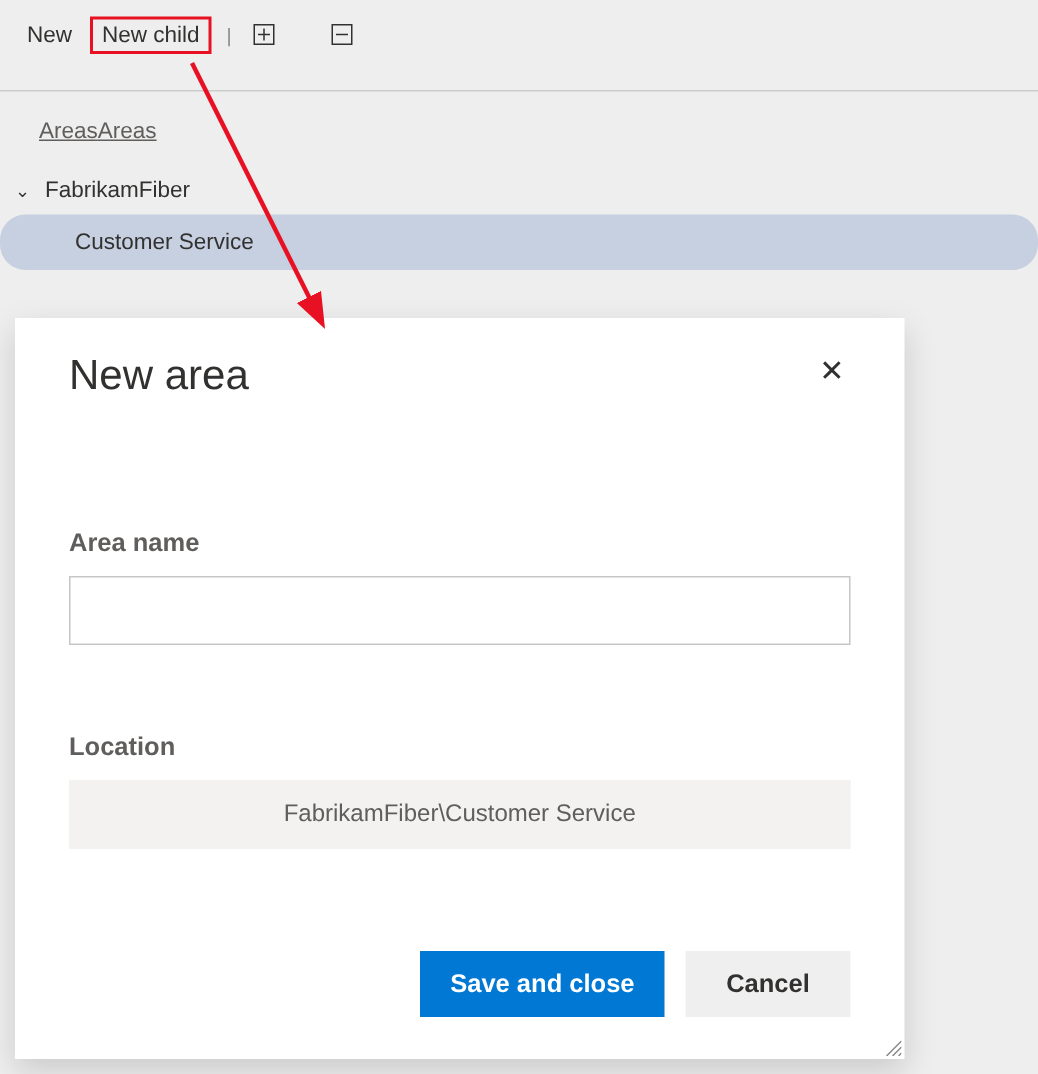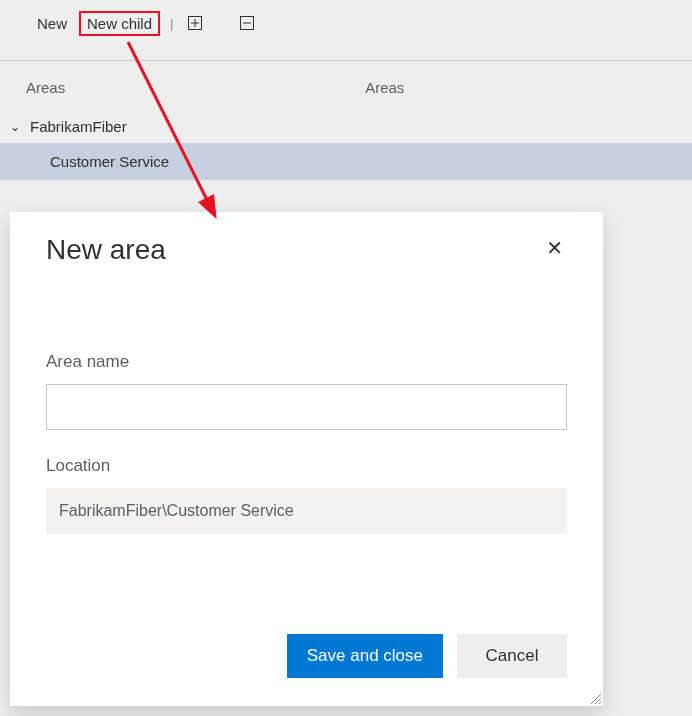--- a/index.html
+++ b/index.html
@@ -13,21 +13,20 @@
       overflow: hidden;
       background: #eeeeee;
     }
     .toolbar {
       display: flex;
       align-items: center;
       height: 46px;
       padding: 0 10px;
       background: #eeeeee;
       gap: 4px;
-      margin-left: 19px;
     }
     .toolbar-btn {
       background: none;
       border: none;
       font-size: 15px;
       color: #323130;
       padding: 4px 8px;
       cursor: pointer;
       font-family: inherit;
     }
@@ -72,23 +71,23 @@
 
     .divider-line {
       height: 1px;
       background: #ccc;
       margin-top: 14px;
     }
 
     .tabs-row {
       display: flex;
       padding: 18px 26px 14px 26px;
-      gap: 300px;
       color: #605e5c;
       font-size: 15px;
+      text-decoration: underline;
     }
     .tabs-row span { cursor: pointer; }
 
     .tree {
       font-size: 15px;
       color: #323130;
     }
     .tree-parent {
       display: flex;
       align-items: center;
@@ -96,20 +95,21 @@
       gap: 6px;
     }
     .chevron {
       font-size: 12px;
       width: 14px;
       display: inline-block;
     }
     .tree-child {
       background: #c6d0e0;
       padding: 10px 10px 10px 50px;
+      border-radius: 17px;
     }
 
     .dialog {
       position: absolute;
       left: 10px;
       top: 212px;
       width: 593px;
       height: 494px;
       background: #ffffff;
       box-shadow: 0 8px 20px rgba(0,0,0,0.15);
@@ -136,48 +136,50 @@
     }
     .close-x {
       font-size: 20px;
       line-height: 1;
     }
     .form-area { margin-top: 86px; }
     .field-label {
       font-size: 17px;
       color: #605e5c;
       margin-bottom: 12px;
+      font-weight: bold;
     }
     .text-input {
       width: 100%;
       height: 46px;
       border: 1px solid #c8c6c4;
       font-size: 16px;
       padding: 0 12px;
       font-family: inherit;
       background: #fff;
     }
     .text-input[readonly] {
       background: #f3f2f1;
       border: 1px solid #f3f2f1;
       color: #605e5c;
-    }
-    .location-group { margin-top: 26px; }
+      text-align: center;
+    }
+    .location-group { margin-top: 58px; }
     .button-row {
       display: flex;
       justify-content: flex-end;
       gap: 14px;
       margin-top: auto;
     }
     .btn {
       min-width: 110px;
       height: 44px;
       border: none;
       font-size: 17px;
-      font-weight: 400;
+      font-weight: 700;
       font-family: inherit;
       cursor: pointer;
       padding: 0 20px;
     }
     .btn-primary { background: #0078d4; color: #fff; }
     .btn-secondary { background: #efefef; color: #323130; }
     .resize-grip {
       position: absolute;
       right: 2px;
       bottom: 2px;

